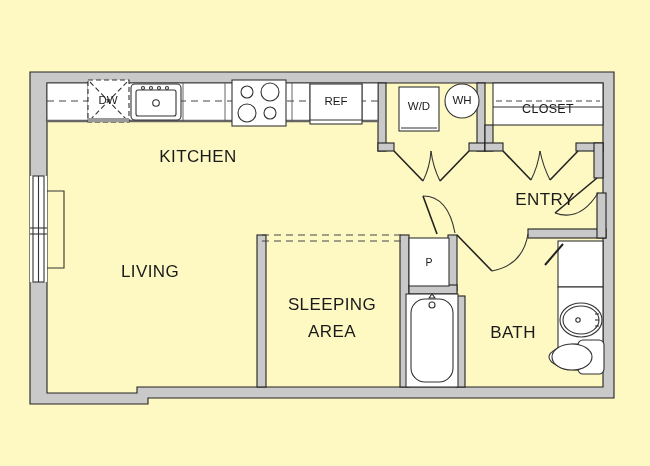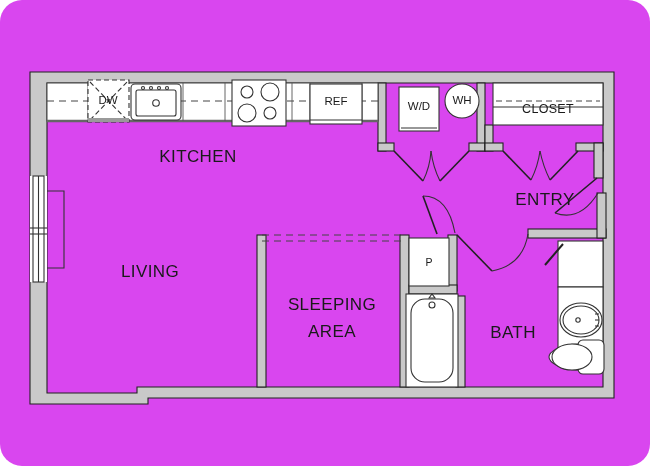--- a/index.html
+++ b/index.html
@@ -11,22 +11,21 @@
   body {
     width: 650px;
     height: 466px;
     overflow: hidden;
     font-family: "Liberation Sans", sans-serif;
   }
   #floorplan-root {
     position: relative;
     width: 650px;
     height: 466px;
-    background: #d946ef;
-    border-radius: 22px;
+    background: #fef9c3;
   }
   svg#plan-svg {
     display: block;
     width: 650px;
     height: 466px;
   }
   .room-label {
     font-family: "Liberation Sans", sans-serif;
     font-size: 17px;
     fill: #1a1a1a;

